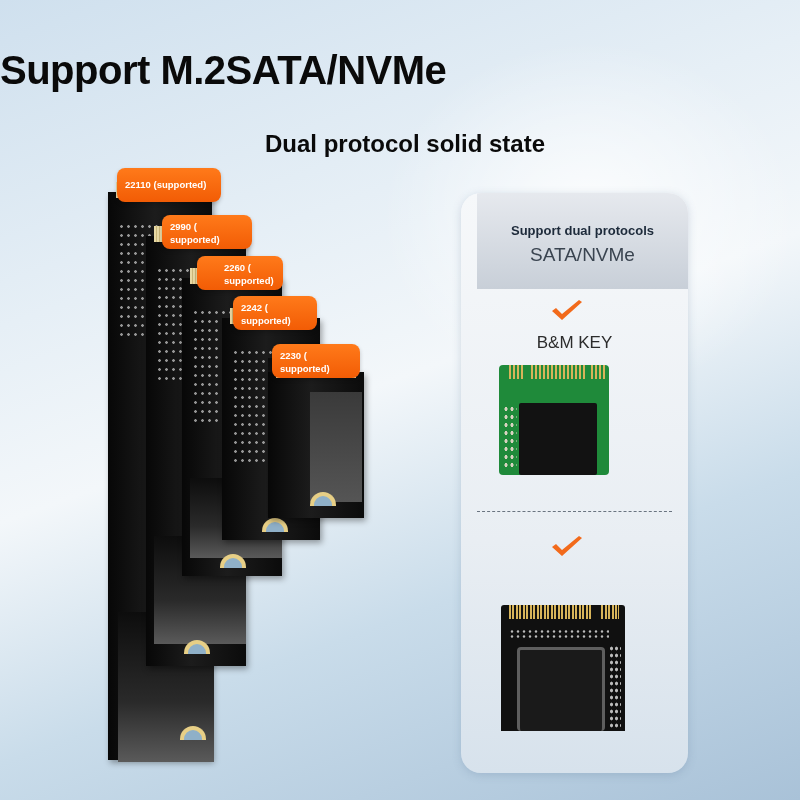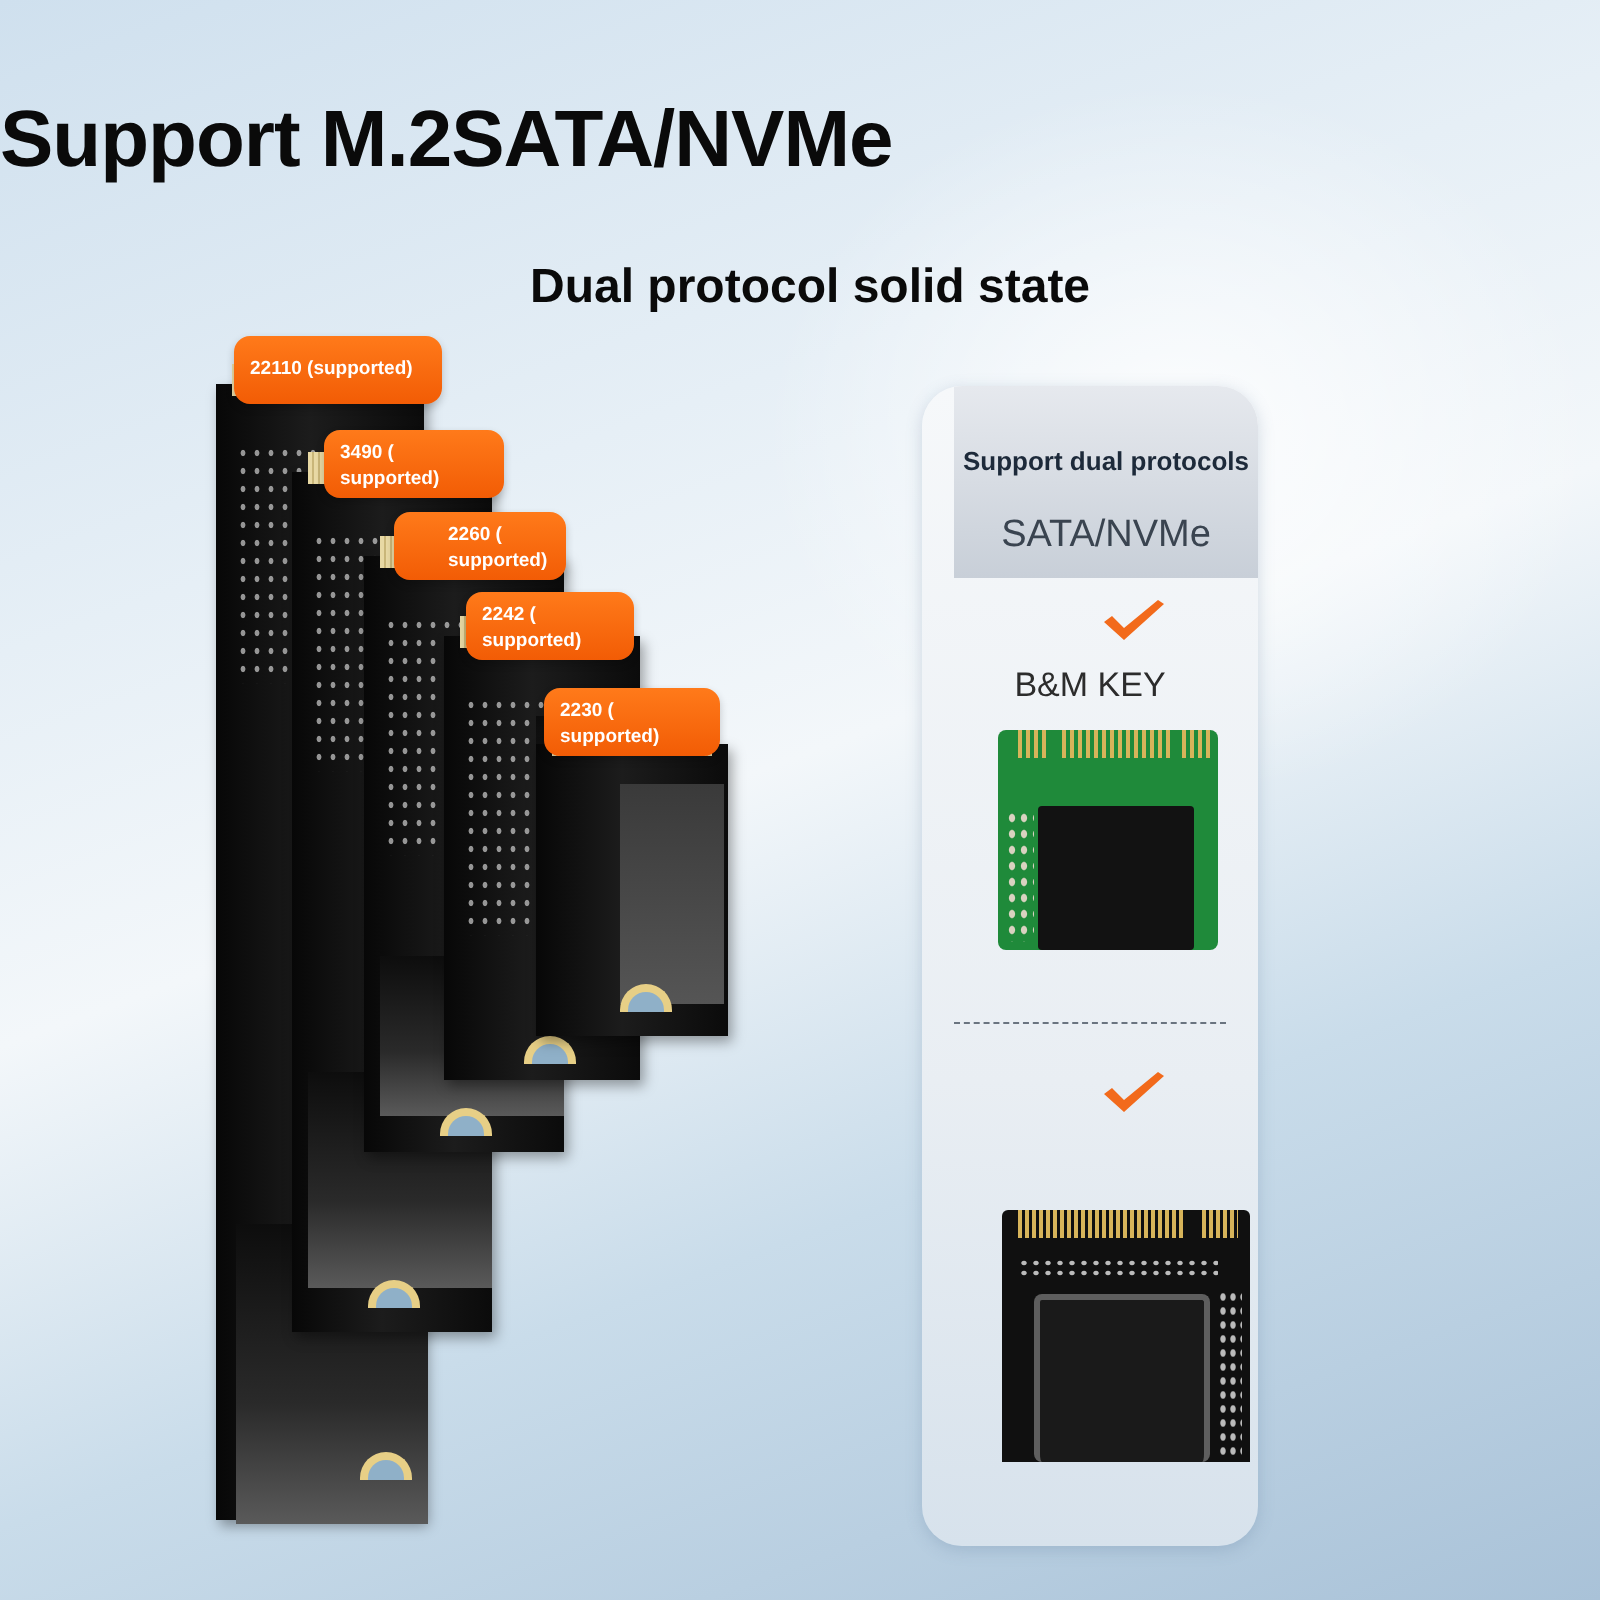--- a/index.html
+++ b/index.html
@@ -36,32 +36,32 @@
   }
   .ssd .chips { position: absolute; left: 10px; top: 30px; width: 40px; height: 120px;
     background-image: radial-gradient(#cfcfcf 1px, transparent 1.4px); background-size: 7px 9px; opacity: 0.7; }
   .tag {
     position: absolute; background: linear-gradient(180deg, #ff7a1a 0%, #f25c05 100%);
     border-radius: 8px; color: #fff; font-family: "Liberation Sans", sans-serif; font-weight: bold;
     font-size: 9.5px; line-height: 13px; padding: 5px 8px; box-shadow: 0 2px 4px rgba(0,0,0,0.2); margin-top: 20px;
   }
   
   .card {
-    position: absolute; left: 461px; top: 193px; width: 168px; height: 580px;
+    position: absolute; left: 461px; top: 193px; width: 227px; height: 580px;
     border-radius: 20px; overflow: hidden;
     background: linear-gradient(180deg, #f6f8fa 0%, #e9eef3 60%, #d7e2ec 100%);
     box-shadow: 0 2px 8px rgba(90,120,150,0.25);
     padding-left: 16px;
   }
   .card-head {
     height: 96px; background: linear-gradient(180deg, #e6e9ee 0%, #c8cfd8 100%);
     text-align: center; padding-top: 30px;
   }
   .card-head .l1 { font-family: "Liberation Sans", sans-serif; font-weight: bold; font-size: 13px; color: #1d2a3a; }
-  .card-head .l2 { font-family: "Liberation Sans", sans-serif; font-size: 19px; color: #3a4450; margin-top: 19px; }
+  .card-head .l2 { font-family: "Liberation Sans", sans-serif; font-size: 19px; color: #3a4450; margin-top: 6px; }
   .check { position: absolute; left: 88px; width: 36px; height: 24px; }
   .key-label { position: absolute; left: 0; right: 0; text-align: center; font-family: "Liberation Sans", sans-serif; font-size: 17px; color: #2c2c2c; }
   .divider { position: absolute; left: 16px; right: 16px; top: 318px; border-top: 1.5px dashed #6a7480; }
   .bm-card {
     position: absolute; left: 38px; top: 172px; width: 110px; height: 110px;
     background: #1f8a3a; border-radius: 4px;
   }
   .bm-card .pins { position: absolute; top: 0; height: 14px; background: repeating-linear-gradient(90deg, #d7b45a 0 2px, #1f8a3a 2px 4px); }
   .bm-card .chip { position: absolute; left: 20px; top: 38px; width: 78px; height: 72px; background: #121212; border-radius: 2px; }
   .bm-card .comps { position: absolute; left: 4px; top: 40px; width: 14px; height: 66px;
@@ -119,21 +119,21 @@
     <div class="gold"></div>
     <div class="panel" style="left:42px; top:20px; width:52px; height:110px; background:linear-gradient(180deg,#3a3a3a,#555);"></div>
     <div class="notch" style="left:42px; top:120px;"></div>
   </div>
 </div>
 
 <div class="tag" style="left:117px; top:148px; width:104px; height:34px; padding-top:10px;">
   <span>22110 (supported)</span>
 </div>
 <div class="tag" style="left:162px; top:195px; width:90px; height:34px;">
-  <div>3490 (</div>
+  <div>2990 (</div>
   <div>supported)</div>
 </div>
 <div class="tag" style="left:197px; top:236px; width:86px; height:34px;padding-left:27px;">
   <div>2260 (</div>
   <div>supported)</div>
 </div>
 <div class="tag" style="left:233px; top:276px; width:84px; height:34px;">
   <div>2242 (</div>
   <div>supported)</div>
 </div>

